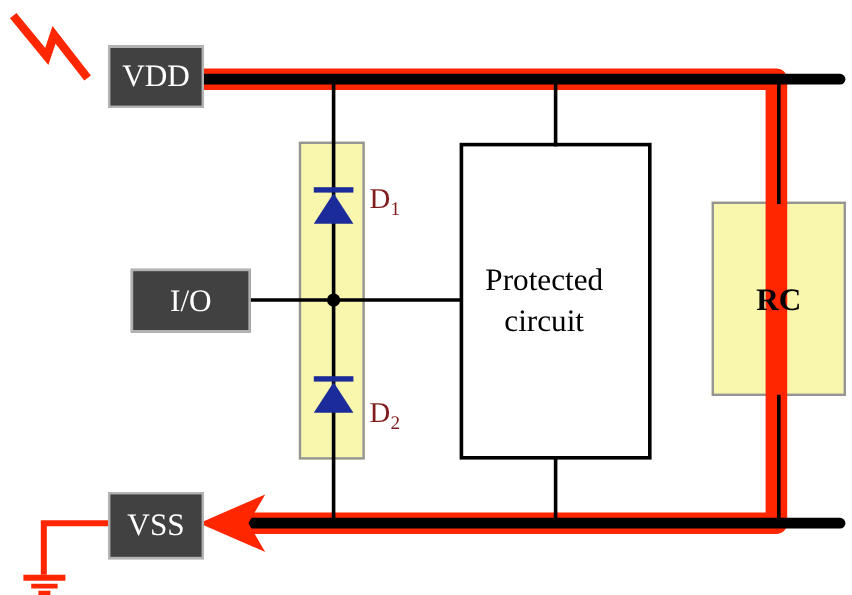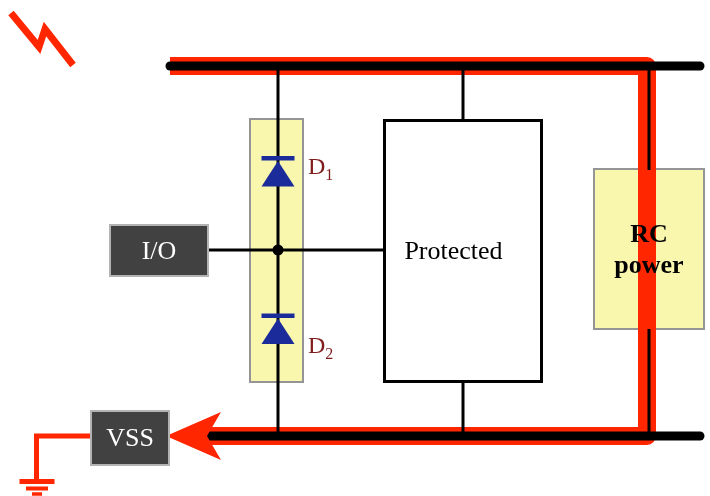--- a/index.html
+++ b/index.html
@@ -61,36 +61,39 @@
     <polygon points="166,436 221,412 207,436 221,460" fill="#ff2600"></polygon>
 
     <path d="M93,436 H36.5 V479" fill="none" stroke="#ff2600" stroke-width="5"></path>
     <g>
       <path d="M19.5,481.5 H54.5" stroke="#ff2600" stroke-width="5"></path>
       <path d="M26,488.5 H48" stroke="#ff2600" stroke-width="4"></path>
       <path d="M32,494 H42" stroke="#ff2600" stroke-width="3.5"></path>
     </g>
   </svg>
 
+  <div class="abs pad" style="left:90px;top:38px;width:80px;height:52px;">
+    <span>VDD</span>
+  </div>
 
   <div class="abs pad" style="left:109px;top:224px;width:100px;height:53px;">
     <span>I/O</span>
   </div>
 
   <div class="abs pad" style="left:90px;top:410px;width:80px;height:56px;">
     <span>VSS</span>
   </div>
 
   <div class="abs blocktext pcb-text" style="left:383px;top:119px;width:141px;height:264px;">
     <span>Protected</span>
+    <span>circuit</span>
   </div>
 
   <div class="abs blocktext clamp-text" style="left:593px;top:168px;width:112px;height:162px;">
     <span>RC</span>
-    <span>power</span>
   </div>
 
   <div class="abs dlabel" style="left:308px;top:153px;">
     <span>D</span><sub>1</sub>
   </div>
 
   <div class="abs dlabel" style="left:308px;top:332px;">
     <span>D</span><sub>2</sub>
   </div>
 

